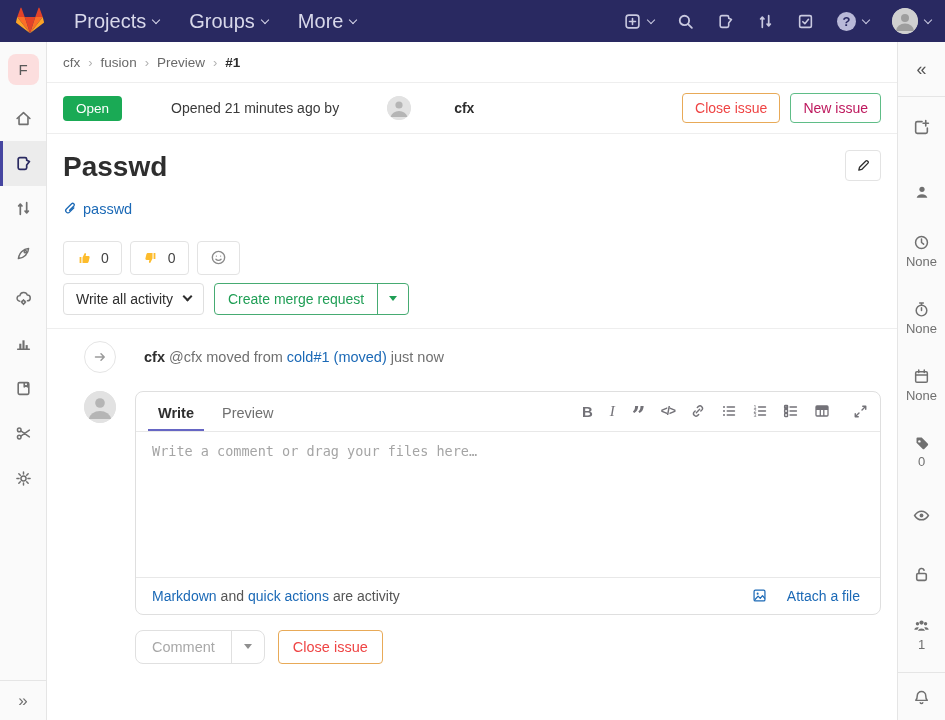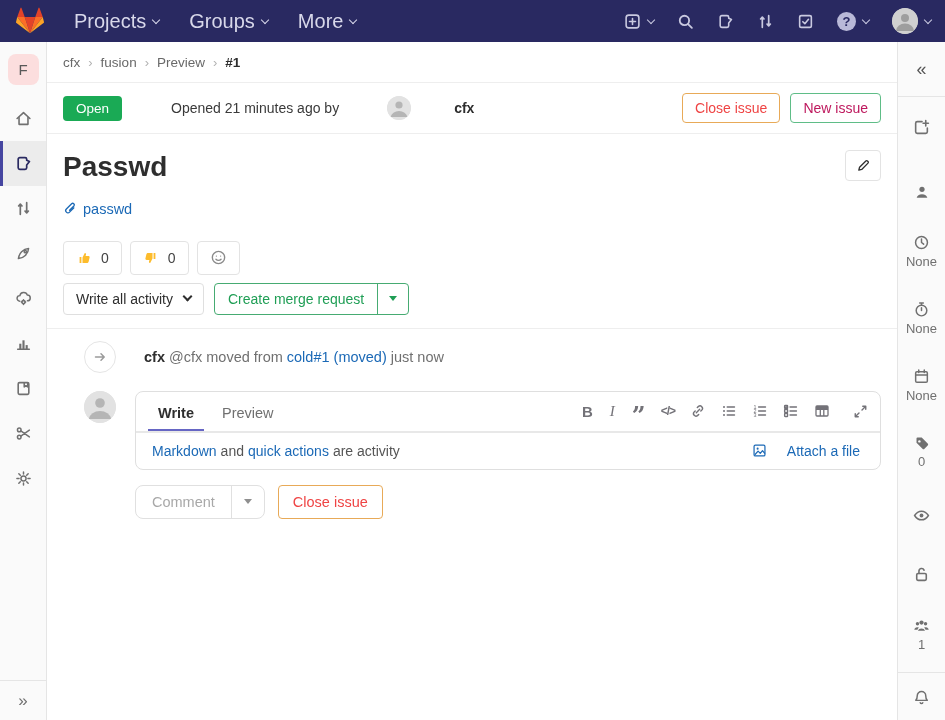--- a/index.html
+++ b/index.html
@@ -492,20 +492,23 @@
             </svg>
           </span>
           <span class="tool tool-full">
             <svg width="15" height="15" viewBox="0 0 16 16" fill="none" stroke="currentColor" stroke-width="1.5" stroke-linecap="round" stroke-linejoin="round">
               <path d="M9.6 6.4L13.6 2.4M13.6 2.4h-3.2M13.6 2.4v3.2"></path>
               <path d="M6.4 9.6l-4 4M2.4 13.6h3.2M2.4 13.6v-3.2"></path>
             </svg>
           </span>
         </div>
       </div>
+      <div class="ed-body">
+        <textarea placeholder="Write a comment or drag your files here…" style=""></textarea>
+      </div>
       <div class="ed-footer">
         <span class="md-link">Markdown</span>
         <span>and</span>
         <span class="md-link">quick actions</span>
         <span>are activity</span>
         <span class="attach">
           <svg width="15" height="15" viewBox="0 0 16 16" fill="none" stroke="currentColor" stroke-width="1.3" stroke-linejoin="round">
             <rect x="2.2" y="2.2" width="11.6" height="11.6" rx="1.4"></rect>
             <circle cx="6" cy="6" r="1.1" fill="currentColor" stroke="none"></circle>
             <path d="M3 12.5l3.5-3.8 2.3 2.3 2.4-2.8 2.6 3.2"></path>

